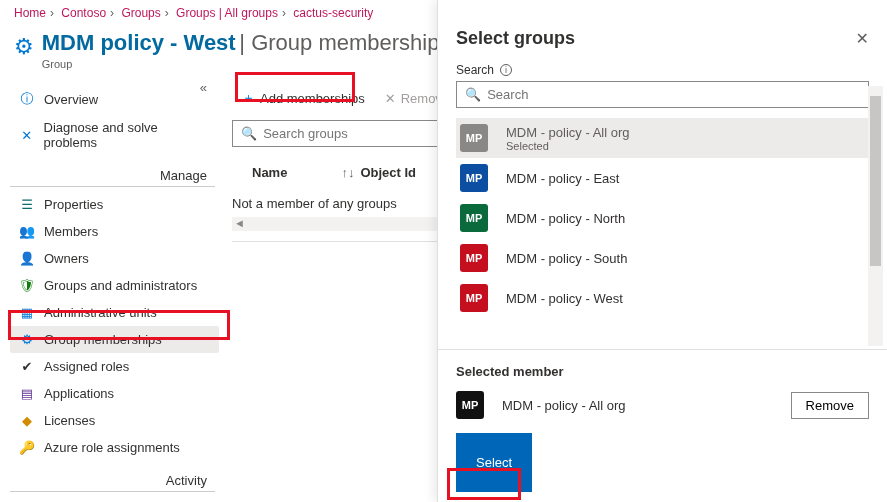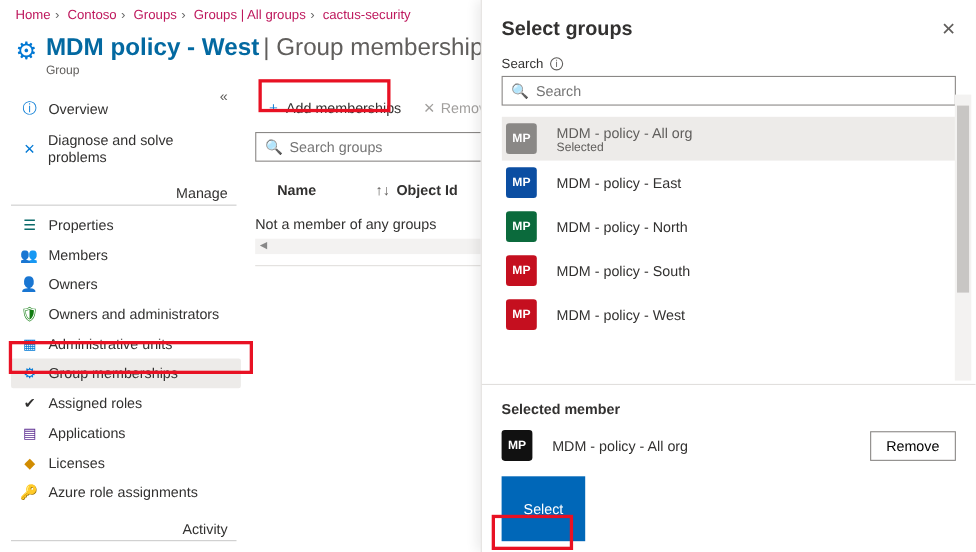--- a/index.html
+++ b/index.html
@@ -112,21 +112,21 @@
       height: 100%;
       background: #fff;
       border-left: 1px solid #e1dfdd;
       box-shadow: -4px 0 10px rgba(0,0,0,0.08);
       display: flex;
       flex-direction: column;
     }
     .panel-head {
       display: flex;
       align-items: center;
-      padding: 16px 18px 8px 18px;
+      padding: 28px 18px 8px 18px;
     }
     .panel-title { font-size: 18px; font-weight: 600; flex: 1; }
     .close-x { font-size: 16px; color: #605e5c; cursor: pointer; }
     .panel-body { padding: 6px 18px 0 18px; flex: 1; overflow: hidden; display: flex; flex-direction: column; }
     .field-label { font-size: 12px; color: #323130; display: flex; align-items: center; margin-bottom: 4px; }
     .info-ico {
       display: inline-block;
       width: 12px; height: 12px;
       border: 1px solid #605e5c;
       border-radius: 50%;
@@ -265,21 +265,21 @@
     <div class="nav-item">
       <span class="ico c-green">👥</span>
       <span>Members</span>
     </div>
     <div class="nav-item">
       <span class="ico c-green">👤</span>
       <span>Owners</span>
     </div>
     <div class="nav-item">
       <span class="ico c-green">🛡</span>
-      <span>Owners and administrators</span>
+      <span>Groups and administrators</span>
     </div>
     <div class="nav-item">
       <span class="ico c-blue">▦</span>
       <span>Administrative units</span>
     </div>
     <div class="nav-item active">
       <span class="ico c-blue">⚙</span>
       <span>Group memberships</span>
     </div>
     <div class="nav-item">

